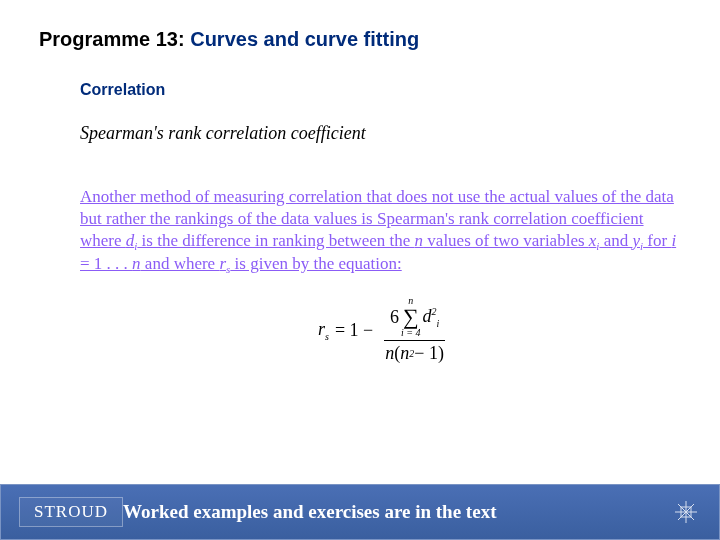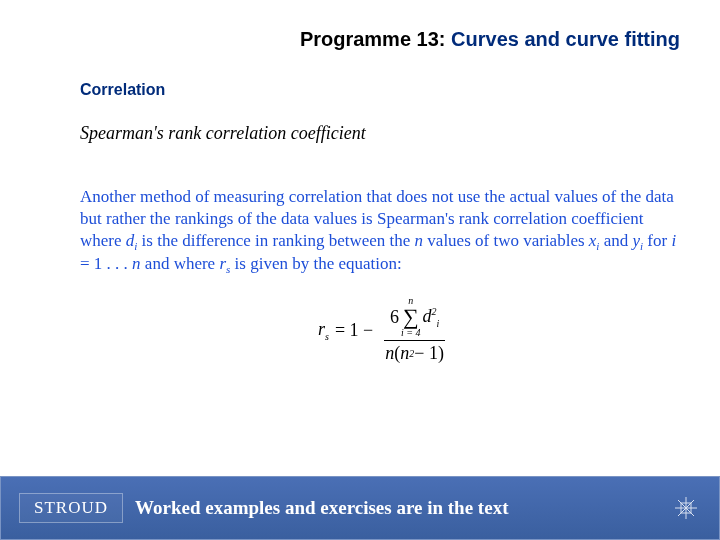--- a/index.html
+++ b/index.html
@@ -6,21 +6,21 @@
   body {
     width: 720px;
     height: 540px;
     background: #fff;
     font-family: "Times New Roman", Times, serif;
     position: relative;
     overflow: hidden;
   }
   .header {
     padding: 28px 40px 0 0;
-    text-align: right;
+    margin-left: 39px;
   }
   .header-text {
     font-family: Arial, Helvetica, sans-serif;
     font-weight: bold;
     font-size: 20px;
   }
   .header-prog { color: #000; }
   .header-title { color: #002b7a; }
   .content {
     padding: 30px 32px 0 80px;
@@ -35,21 +35,22 @@
   .subsection {
     font-style: italic;
     font-size: 18px;
     color: #000;
     margin-bottom: 42px;
     margin-top: 24px;
   }
   .bodytext {
     font-size: 17px;
     line-height: 1.28;
-    color: #1d4ed8;
+    color: #8b5cf6;
+    text-decoration: underline;
   }
   .bodytext i { font-style: italic; }
   .sub { font-size: 11px; vertical-align: sub; }
   .formula-wrap {
     margin-top: 18px;
     display: flex;
     justify-content: center;
   }
   .formula {
     display: flex;
@@ -85,28 +86,27 @@
   }
   .sigma-sym {
     font-size: 22px;
     font-style: normal;
   }
   .sup { font-size: 10px; vertical-align: super; }
   .subf { font-size: 10px; vertical-align: sub; font-style: italic; }
   .footer {
     position: absolute;
     left: 0; right: 0; bottom: 0;
-    height: 64px;
+    height: 56px;
     background: linear-gradient(#4a6fb5, #3a5f9f);
     border: 1px solid #7a94c4;
     display: flex;
     align-items: center;
     padding: 0 18px;
     color: #fff;
-    gap: 12px;
   }
   .footer-brand {
     font-family: "Times New Roman", serif;
     font-size: 17px;
     letter-spacing: 1px;
     border: 1px solid rgba(255,255,255,0.35);
     padding: 4px 14px;
     background: rgba(255,255,255,0.04);
   }
   .footer-text {

